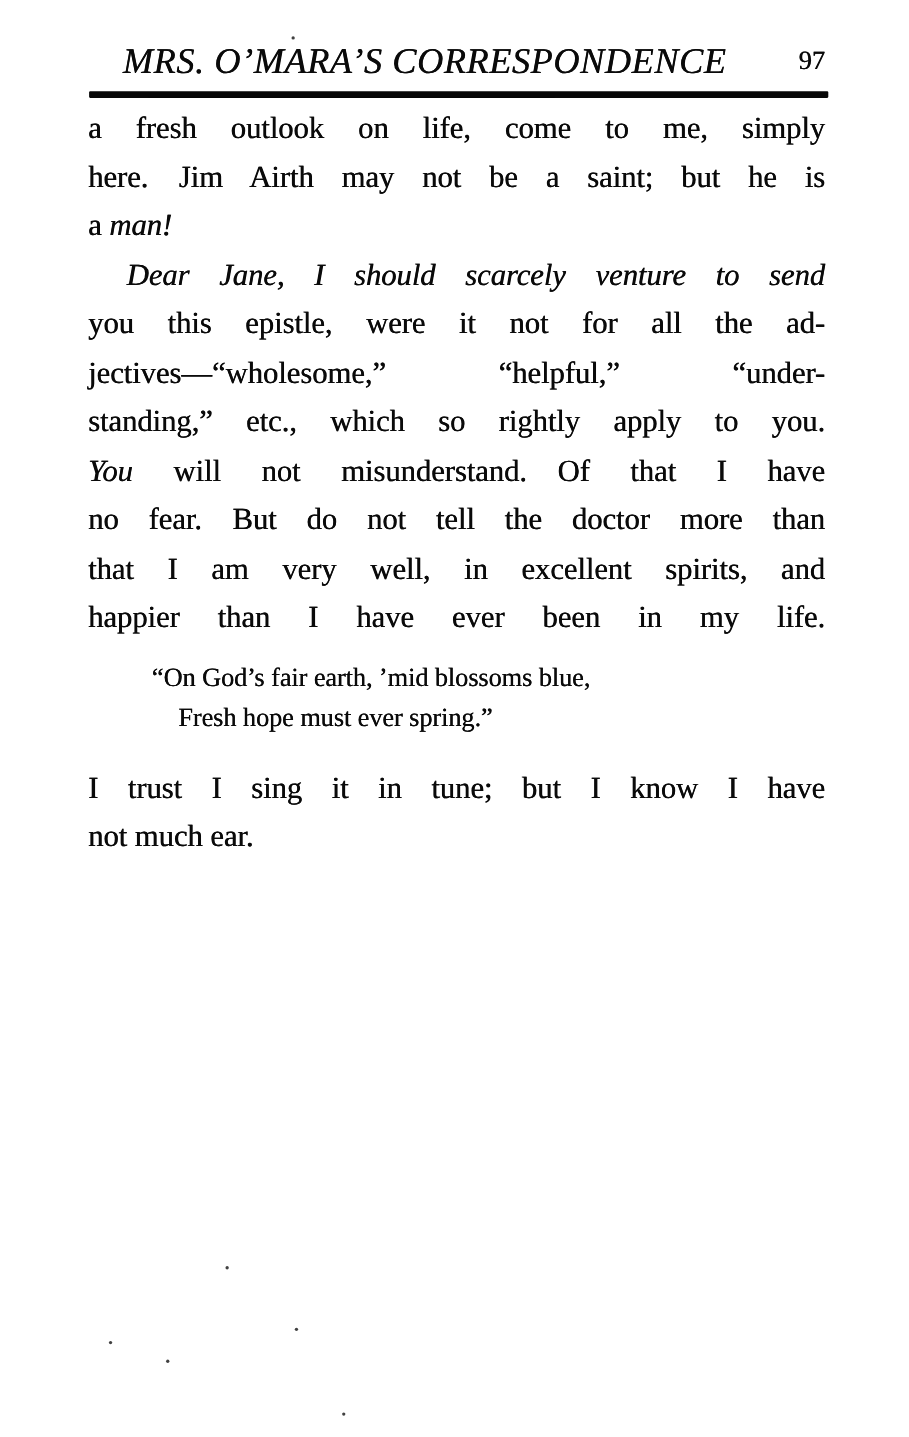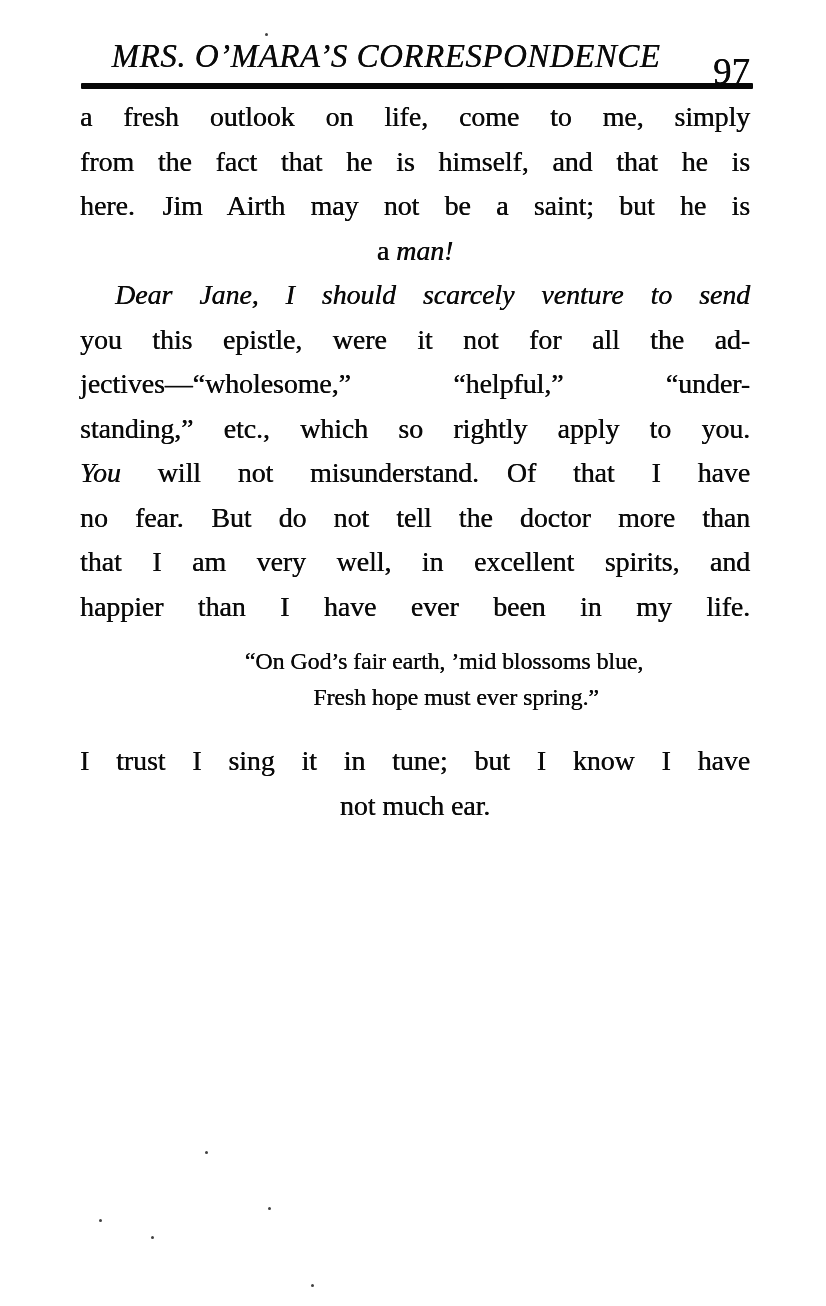--- a/index.html
+++ b/index.html
@@ -20,42 +20,40 @@
     position:absolute; left:80px; top:34px; width:672px; height:46px;
   }
   .header-title {
     text-align:center; font-style:italic; font-size:33px;
     line-height:44px; letter-spacing:0.5px; white-space:nowrap;
     padding-right:60px; 
     text-shadow:0.3px 0 0 currentColor;
   }
   .page-number {
     position:absolute; right:2px; top:0; font-style:normal;
-    font-size:37px; line-height:44px;
+    font-size:24px; line-height:44px;
     text-shadow:0.3px 0 0 currentColor;
-    margin-top:16px;
   }
   .rule {
     position:absolute; left:81px; top:83px; width:672px; height:6px;
     background:#070707; border-radius:1px;
   }
   .rule::after {
     content:""; position:absolute; left:8%; top:5px; width:55%; height:1px;
     background:rgba(0,0,0,0.45);
   }
   
   .body-col {
     position:absolute; left:80px; top:95px; width:670px;
   }
   .block { margin:0; }
   .line {
     font-size:28px; line-height:44.5px; height:44.5px;
     letter-spacing:-0.1px; white-space:normal;
     text-shadow:0.35px 0 0 currentColor;
-    text-align:center;
   }
   .line.just { text-align:justify; text-align-last:justify; }
   .line.ind  { text-indent:35px;font-style:italic; }
   .line em   { font-style:italic; }
   .block.verse { margin-top:14px; margin-bottom:24px; }
   .block.verse .line {
     font-size:24px; line-height:36px; height:36px;
     text-shadow:0.25px 0 0 currentColor;
   }
   .block.verse .line:nth-child(1) { padding-left:58px; }
@@ -74,21 +72,20 @@
   <div class="header">
     <div class="header-title">MRS. O’MARA’S CORRESPONDENCE</div>
     <div class="page-number">97</div>
   </div>
 
   <div class="rule"></div>
 
   <div class="body-col">
       <div class="block paragraph">
         <div class="line just"><span>a fresh outlook on life, come to me, simply</span></div>
-        <div class="line just"><span>from the fact that he is himself, and that he is</span></div>
         <div class="line just"><span>here.  Jim Airth may not be a saint; but he is</span></div>
         <div class="line"><span>a </span><em>man!</em></div>
       </div>
       <div class="block paragraph">
         <div class="line just ind"><span>Dear Jane, I should scarcely venture to send</span></div>
         <div class="line just"><span>you this epistle, were it not for all the ad-</span></div>
         <div class="line just"><span>jectives—“wholesome,” “helpful,” “under-</span></div>
         <div class="line just"><span>standing,” etc., which so rightly apply to you.</span></div>
         <div class="line just"><em>You</em><span> will not misunderstand.  Of that I have</span></div>
         <div class="line just"><span>no fear.  But do not tell the doctor more than</span></div>

